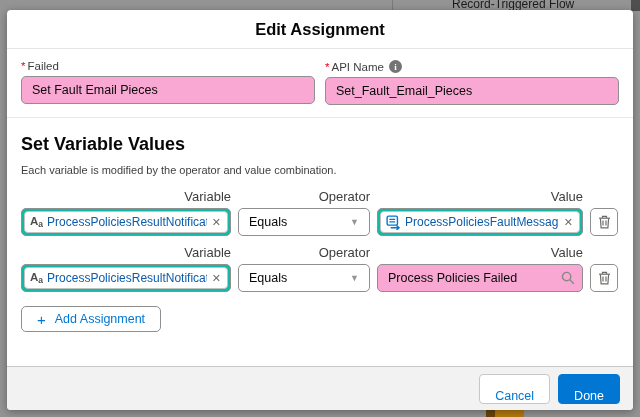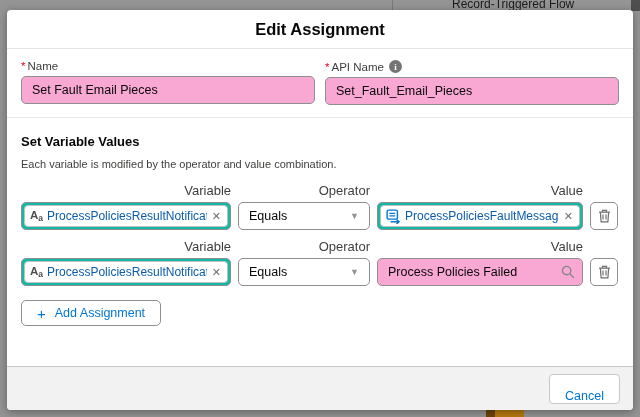--- a/index.html
+++ b/index.html
@@ -32,21 +32,21 @@
   .info-icon { display:inline-flex; align-items:center; justify-content:center;
     width:13px; height:13px; border-radius:50%; background:#747474; color:#fff;
     font-size:9px; font-weight:700; margin-left:5px; font-family:"Liberation Serif",serif; }
   .text-input { width:100%; height:28px; border:1px solid #8f8f8f; border-radius:5px;
     padding:0 10px; font-size:12.5px; color:#080707; font-family:"Liberation Sans",sans-serif; background:#f9a8d4; }
   .desc-block { margin-top:9px; }
   .desc-area { width:100%; height:54px; border:1px solid #8f8f8f; border-radius:5px;
     resize:both; font-family:"Liberation Sans",sans-serif; font-size:12.5px; padding:4px 8px; }
 
   .section-divider { border:none; border-top:1px solid #e8e8e8; margin:12px -14px 10px; }
-  .section-heading { font-size:13px; font-weight:700; color:#080707; margin-bottom:9px;margin-top:16px; }
+  .section-heading { font-size:18px; font-weight:700; color:#080707; margin-bottom:9px;margin-top:16px; }
   .section-subtext { font-size:11px; color:#3e3e3c; margin-bottom:13px; }
 
   .assign-grid { display:flex; gap:7px; align-items:flex-end; }
   .col-var { width:210px; } .col-op { width:132px; } .col-val { width:206px; }
   .col-trash { width:28px; }
   .col-label { font-size:13px; color:#3e3e3c; margin-bottom:4px;text-align:right; }
   .assign-row { margin-bottom:9px; }
 
   .combo-box { height:28px; border:1px solid #8f8f8f; border-radius:5px; background:#14b8a6;
     display:flex; align-items:center; padding:0 2px; overflow:hidden; }
@@ -94,21 +94,21 @@
   <div class="modal-header">
     <div class="modal-title">Edit Assignment</div>
   </div>
 
   <div class="modal-body">
 
     <div class="field-row">
       <div class="field">
         <div class="field-label">
           <span class="req">*</span>
-          <span>Name</span>
+          <span>Failed</span>
         </div>
         <input class="text-input" type="text" value="Set Fault Email Pieces" style="">
       </div>
       <div class="field">
         <div class="field-label">
           <span class="req">*</span>
           <span>API Name</span>
           <span class="info-icon">i</span>
         </div>
         <input class="text-input" type="text" value="Set_Fault_Email_Pieces" style="">
@@ -212,14 +212,15 @@
 
     <button class="add-btn">
       <span class="add-plus">+</span>
       <span>Add Assignment</span>
     </button>
 
   </div>
 
   <div class="modal-footer">
     <button class="btn btn-neutral">Cancel</button>
+    <button class="btn btn-brand">Done</button>
   </div>
 </div>
 
 </body></html>

